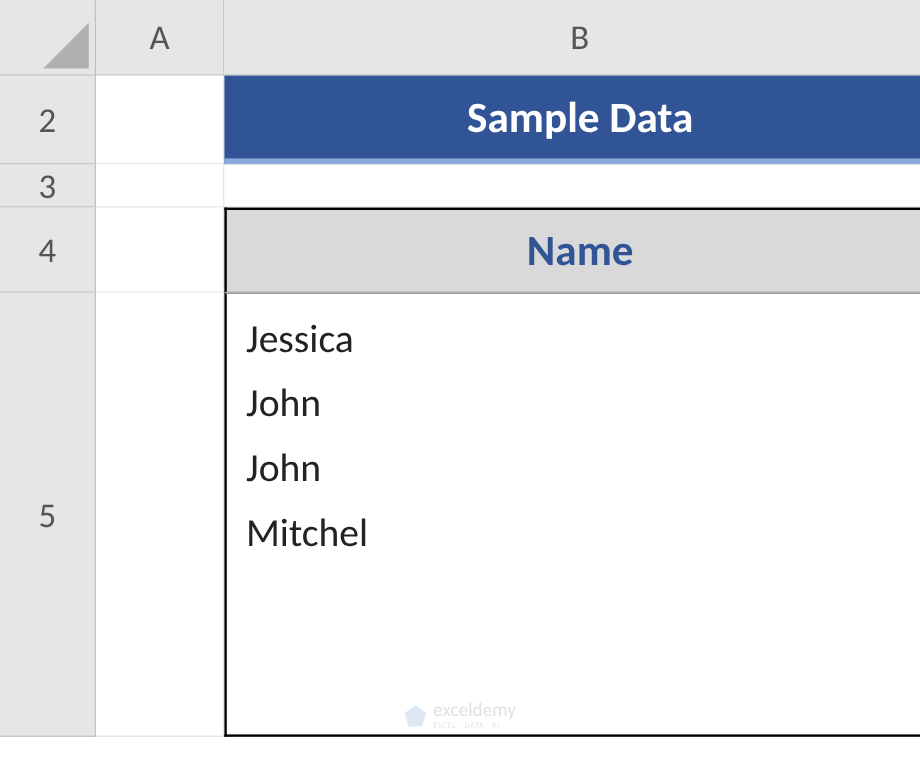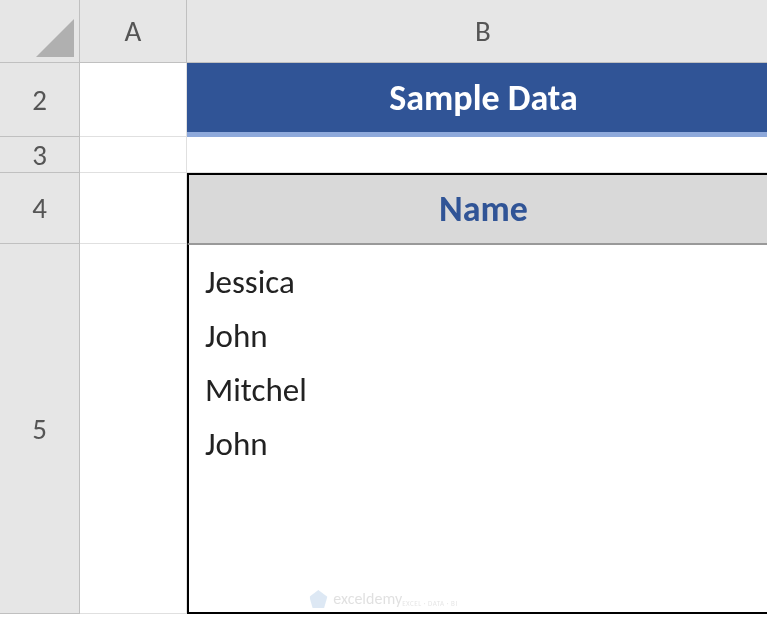--- a/index.html
+++ b/index.html
@@ -111,23 +111,22 @@
       color: #888;
     }
     .wm-icon {
       width: 18px;
       height: 18px;
       background: #7aa8d6;
       clip-path: polygon(50% 0, 100% 38%, 82% 100%, 18% 100%, 0 38%);
     }
     .wm-text {
       display: flex;
-      flex-direction: row;
+      flex-direction: column;
       line-height: 1;
-      align-items: flex-end;
     }
     .wm-sub {
       font-size: 7px;
       letter-spacing: 0.5px;
       color: #999;
     }
   </style>
 </head>
 <body>
 
@@ -148,22 +147,22 @@
 
   <div class="row-header">4</div>
   <div class="cell"></div>
   <div class="cell table-header">Name</div>
 
   <div class="row-header">5</div>
   <div class="cell"></div>
   <div class="cell data-cell">
     <div>Jessica</div>
     <div>John</div>
+    <div>John</div>
     <div>Mitchel</div>
-    <div>John</div>
   </div>
 </div>
 
 <div class="watermark">
   <div class="wm-icon"></div>
   <div class="wm-text">
     <span>exceldemy</span>
     <span class="wm-sub">EXCEL · DATA · BI</span>
   </div>
 </div>

